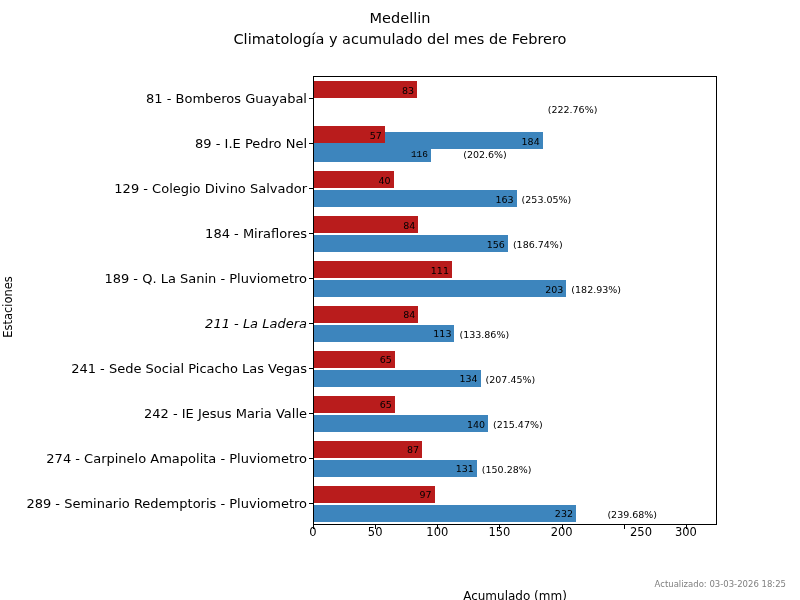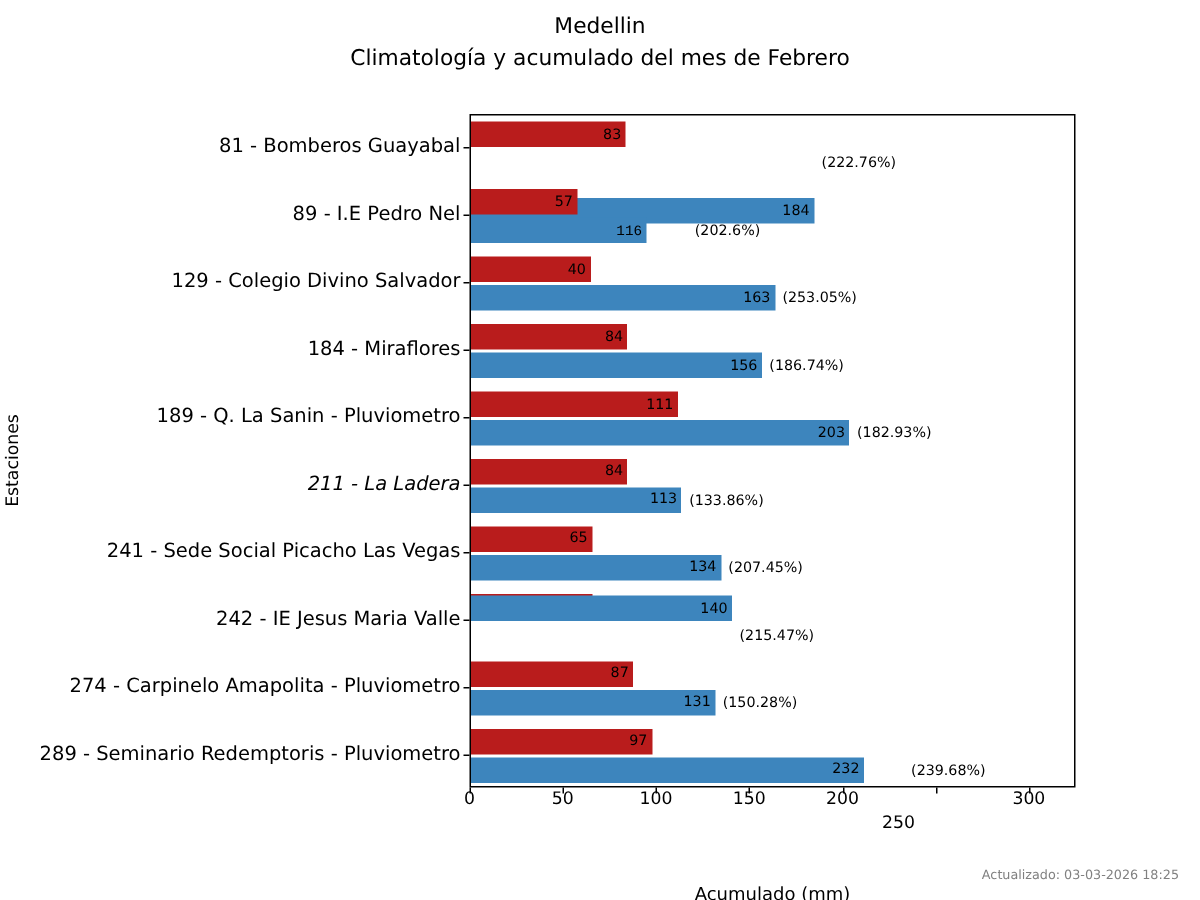--- a/index.html
+++ b/index.html
@@ -194,21 +194,21 @@
         <div class="bar clima" style="left: 0px; width: 80.8px; top: 273.85px;">
           <span class="bar-val">65</span>
         </div>
         <div class="bar acum" style="left: 0px; width: 166.572px; top: 292.85px;">
           <span class="bar-val">134</span>
         </div>
         <div class="pct-label" style="left: 171.572px; top: 301.85px;">(207.45%)</div>
         <div class="bar clima" style="left: 0px; width: 80.8px; top: 318.75px;">
           <span class="bar-val">65</span>
         </div>
-        <div class="bar acum" style="left: 0px; width: 174.031px; top: 320px;">
+        <div class="bar acum" style="left: 0px; width: 174.031px; top: 338px;">
           <span class="bar-val">140</span>
         </div>
         <div class="pct-label" style="left: 179.031px; top: 346.75px;">(215.47%)</div>
         <div class="bar clima" style="left: 0px; width: 108.148px; top: 363.65px;">
           <span class="bar-val">87</span>
         </div>
         <div class="bar acum" style="left: 0px; width: 162.843px; top: 382.65px;">
           <span class="bar-val">131</span>
         </div>
         <div class="pct-label" style="left: 167.843px; top: 391.65px;">(150.28%)</div>
@@ -246,21 +246,21 @@
       <div class="xtick" style="left: 313px;">0</div>
       <div class="tickmark" style="left: 313px;"></div>
       <div class="xtick" style="left: 375.154px;">50</div>
       <div class="tickmark" style="left: 375.154px;"></div>
       <div class="xtick" style="left: 437.308px;">100</div>
       <div class="tickmark" style="left: 437.308px;"></div>
       <div class="xtick" style="left: 499.462px;">150</div>
       <div class="tickmark" style="left: 499.462px;"></div>
       <div class="xtick" style="left: 561.615px;">200</div>
       <div class="tickmark" style="left: 561.615px;"></div>
-      <div class="xtick" style="left: 599px; margin-top: 16px;">250</div>
+      <div class="xtick" style="left: 641px;">250</div>
       <div class="tickmark" style="left: 623.769px;"></div>
       <div class="xtick" style="left: 685.923px;">300</div>
       <div class="tickmark" style="left: 685.923px;"></div>
     </div>
 
   <div id="xlabel">Acumulado (mm)</div>
   <div id="ylabel-axis">Estaciones</div>
 
   <div id="footer">Actualizado: 03-03-2026 18:25</div>
 </div>

